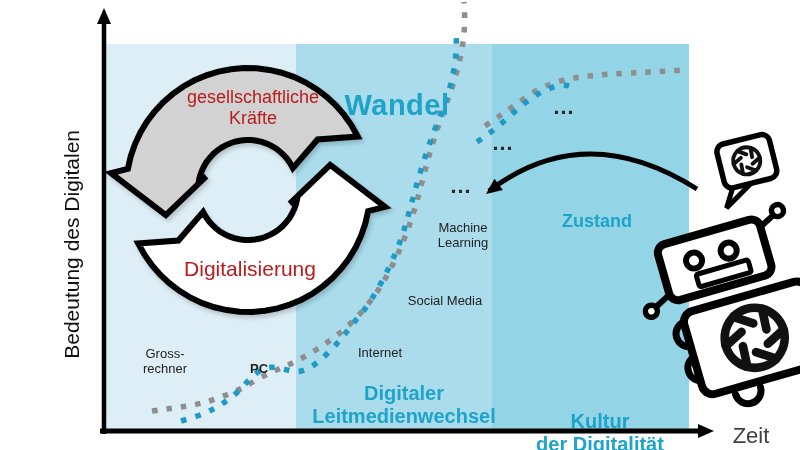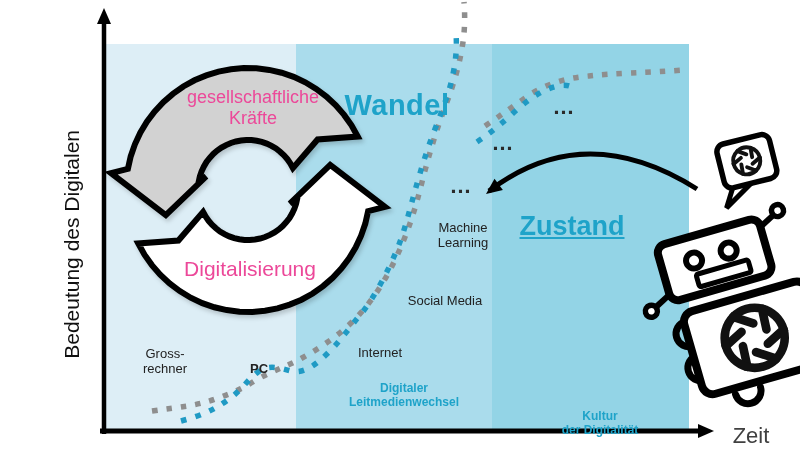--- a/index.html
+++ b/index.html
@@ -3,24 +3,24 @@
 <meta charset="utf-8">
 <style>
   html,body{margin:0;padding:0;background:#fff;}
   #stage{position:relative;width:800px;height:450px;overflow:hidden;background:#fff;
          font-family:"Liberation Sans","DejaVu Sans",sans-serif;}
   #gfx{position:absolute;left:0;top:0;}
   .lbl{position:absolute;white-space:pre-line;text-align:center;line-height:1.18;color:#1d1d1d;}
   .cyan{color:#1ea3c9;font-weight:600;}
   .heading{font-size:29px;letter-spacing:.5px;margin-top:30px;}
   .mile{font-size:13px;color:#222;}
-  .phase{font-size:12px;line-height:1.15;}
+  .phase{font-size:20px;line-height:1.15;}
   .dots3{font-size:22px;font-weight:800;color:#2a2a2a;letter-spacing:1px;}
   .ylab{transform:rotate(-90deg);font-size:21px;color:#111;}
-  .cyc{color:#ec4899;font-size:18px;}
+  .cyc{color:#b91c1c;font-size:18px;}
   .knot path{fill:none;stroke:#111;stroke-width:4.3;stroke-linecap:round;}
   .robot rect,.robot circle{fill:#fff;stroke:#000;}
   .robot .claw{fill:none;stroke:#000;stroke-width:7;stroke-linecap:round;}
 </style>
 </head>
 <body>
 
 <div id="stage">
   <svg id="gfx" width="800" height="450" viewBox="0 0 800 450">
 
@@ -85,21 +85,21 @@
             <path d="M-7.5,-13 A15,15 0 0 1 7.5,-13 L6.8,-2.4" transform="rotate(300)"></path>
           </g>
       </g>
     </g>
   </svg>
 
   <div class="lbl ylab" style="left:-78px;top:232px;width:300px;">Bedeutung des Digitalen</div>
   <div class="lbl" style="left:701px;top:423px;width:100px;font-size:22px;color:#404040;">Zeit</div>
 
   <div class="lbl cyan heading" style="left:297px;top:58px;width:200px;">Wandel</div>
-  <div class="lbl cyan" style="left:472px;top:211px;width:200px;font-size:27px;text-decoration:underline;">Zustand</div>
+  <div class="lbl cyan" style="left:497px;top:211px;width:200px;font-size:18px;">Zustand</div>
 
   <div class="lbl cyc" style="left:153px;top:87px;width:200px;">gesellschaftliche
 Kräfte</div>
   <div class="lbl cyc" style="left:150px;top:257px;width:200px;font-size:21px;">Digitalisierung</div>
 
   <div class="lbl mile" style="left:115px;top:346px;width:100px;">Gross-
 rechner</div>
   <div class="lbl mile" style="left:229px;top:361px;width:60px;font-weight:bold;">PC</div>
   <div class="lbl mile" style="left:330px;top:345px;width:100px;">Internet</div>
   <div class="lbl mile" style="left:370px;top:293px;width:150px;">Social Media</div>

